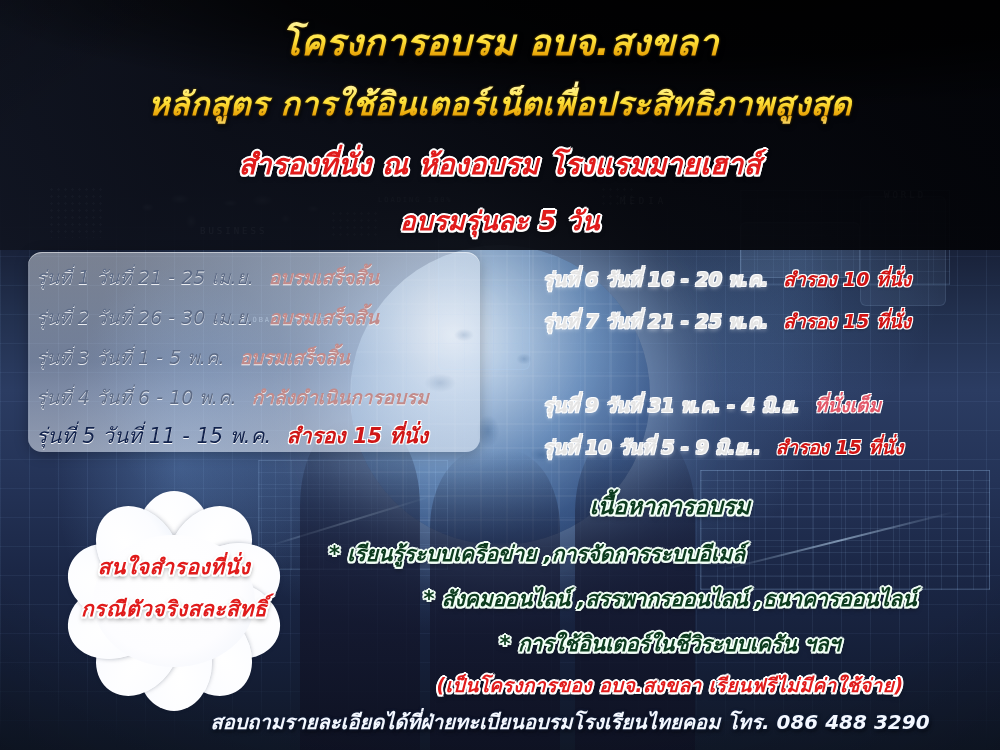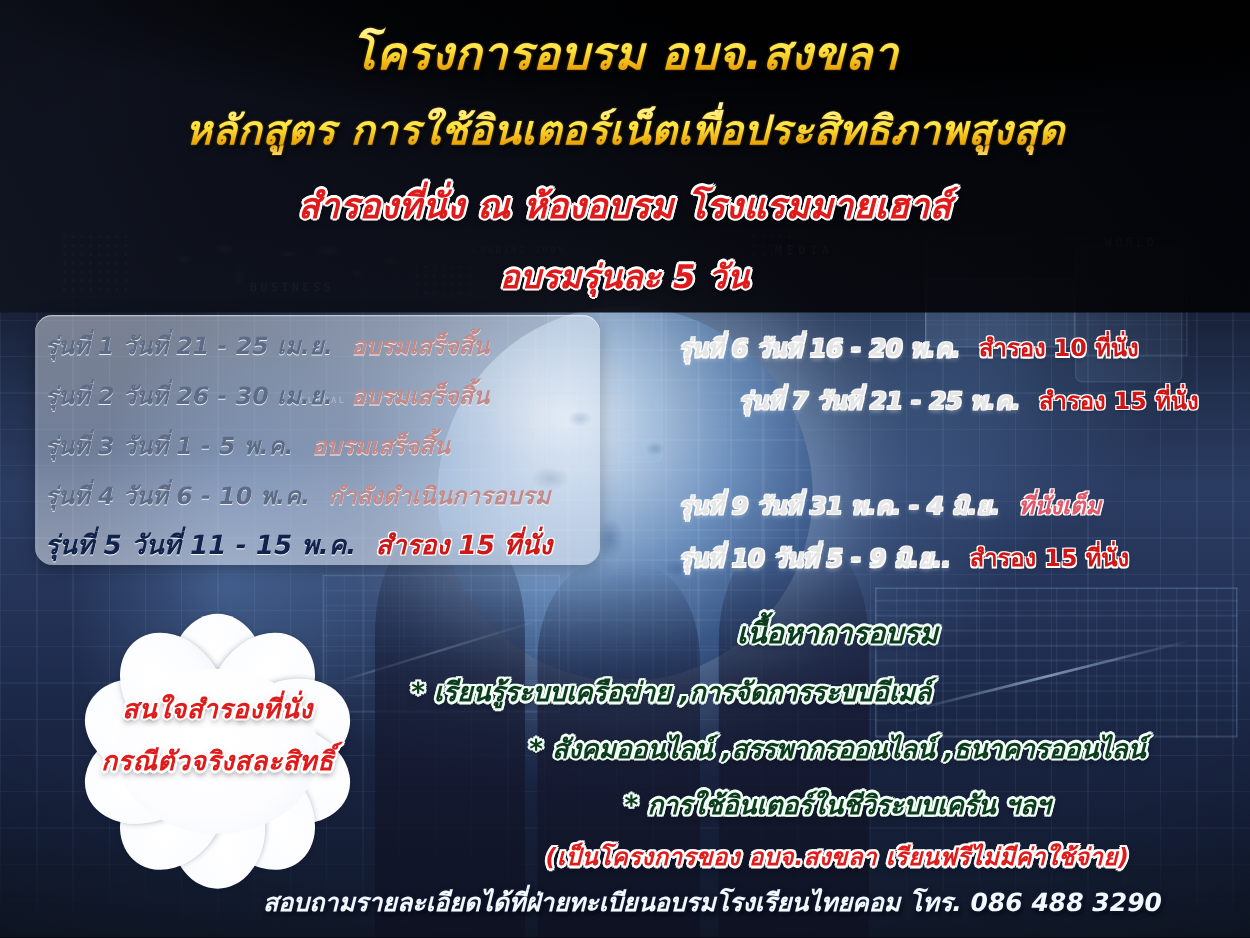--- a/index.html
+++ b/index.html
@@ -148,34 +148,34 @@
   .left-panel{
     position:absolute;left:28px;top:252px;width:452px;height:200px;
     border-radius:14px;
     background:linear-gradient(180deg, rgba(236,242,250,.46) 0%, rgba(222,232,246,.40) 55%, rgba(240,246,254,.52) 100%);
     box-shadow:0 2px 14px rgba(0,0,0,.28), inset 0 1px 0 rgba(255,255,255,.5);
   }
   .sched{position:absolute;white-space:nowrap;font-size:19px;line-height:1;}
   .sched .st{margin-left:9px;}
 
   .lrow{left:36px;}
-  .lrow .lbl{color:#5d6b86;font-weight:bold;font-style:italic;
+  .lrow .lbl{color:#5d6b86;font-weight:normal;font-style:italic;
     text-shadow:0 1px 0 rgba(255,255,255,.85);}
   .lrow .st-done{color:#c28b8b;font-weight:bold;font-style:italic;
     text-shadow:0 1px 0 rgba(255,255,255,.85);}
   .lrow.active .lbl{color:#11224c;text-shadow:0 1px 0 rgba(255,255,255,.95);}
   .lrow.active .st-open{color:#cf1717;font-weight:bold;font-style:italic;
     text-shadow:-1px -1px 0 #fff,1px -1px 0 #fff,-1px 1px 0 #fff,1px 1px 0 #fff;}
 
   .rrow{left:543px;}
   .rrow .lbl{color:#e5e5e5;font-weight:bold;font-style:italic;
     text-shadow:-1px -1px 0 rgba(255,255,255,.95),1px -1px 0 rgba(255,255,255,.95),
                 -1px 1px 0 rgba(255,255,255,.95),1px 1px 0 rgba(255,255,255,.95),
                 0 2px 4px rgba(255,255,255,.5);}
-  .rrow .st-open{color:#d11414;font-weight:bold;
+  .rrow .st-open{color:#d11414;font-weight:bold;font-style:italic;
     text-shadow:-1px -1px 0 #fff,1px -1px 0 #fff,-1px 1px 0 #fff,1px 1px 0 #fff,0 2px 3px rgba(0,0,0,.25);}
   .rrow .st-full{color:#e2596a;font-weight:bold;font-style:italic;
     text-shadow:-1px -1px 0 #fff,1px -1px 0 #fff,-1px 1px 0 #fff,1px 1px 0 #fff;}
 
   
   .flower{position:absolute;left:40px;top:492px;width:268px;height:218px;}
   .flower .petal{
     position:absolute;left:50%;top:50%;width:76px;height:116px;
     margin-left:-38px;margin-top:-58px;
     border-radius:50% 50% 50% 50% / 42% 42% 58% 58%;
@@ -258,21 +258,21 @@
   </div>
   <div class="sched lrow active" style="top:426px;font-size:21px;">
     <span class="lbl">รุ่นที่ 5 วันที่ 11 - 15 พ.ค.</span>
     <span class="st st-open">สำรอง 15 ที่นั่ง</span>
   </div>
 
   <div class="sched rrow" style="top:270px;">
     <span class="lbl">รุ่นที่ 6 วันที่ 16 - 20 พ.ค.</span>
     <span class="st st-open">สำรอง 10 ที่นั่ง</span>
   </div>
-  <div class="sched rrow" style="top:312px;margin-left:48px;">
+  <div class="sched rrow" style="top:312px;">
     <span class="lbl">รุ่นที่ 7 วันที่ 21 - 25 พ.ค.</span>
     <span class="st st-open">สำรอง 15 ที่นั่ง</span>
   </div>
   <div class="sched rrow" style="top:396px;">
     <span class="lbl">รุ่นที่ 9 วันที่ 31 พ.ค. - 4 มิ.ย.</span>
     <span class="st st-full">ที่นั่งเต็ม</span>
   </div>
   <div class="sched rrow" style="top:438px;">
     <span class="lbl">รุ่นที่ 10 วันที่ 5 - 9 มิ.ย..</span>
     <span class="st st-open">สำรอง 15 ที่นั่ง</span>

